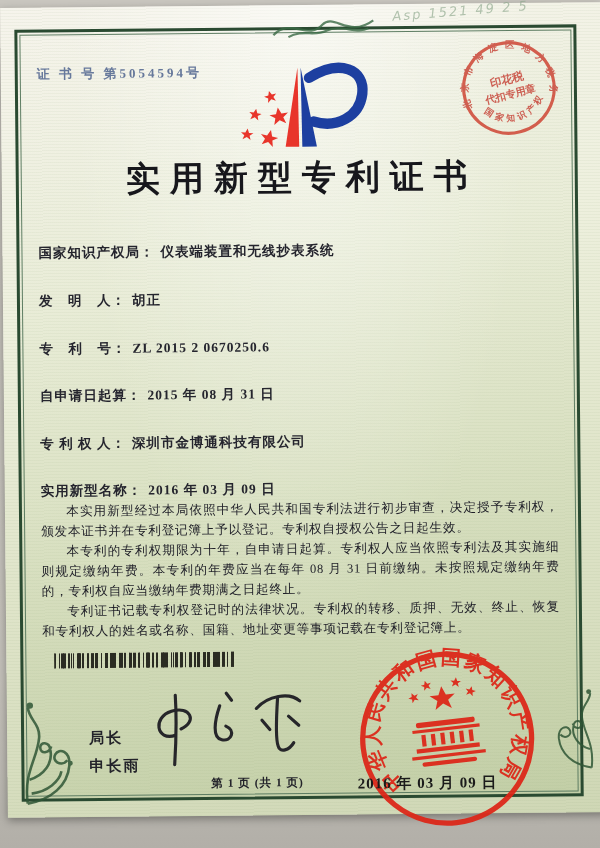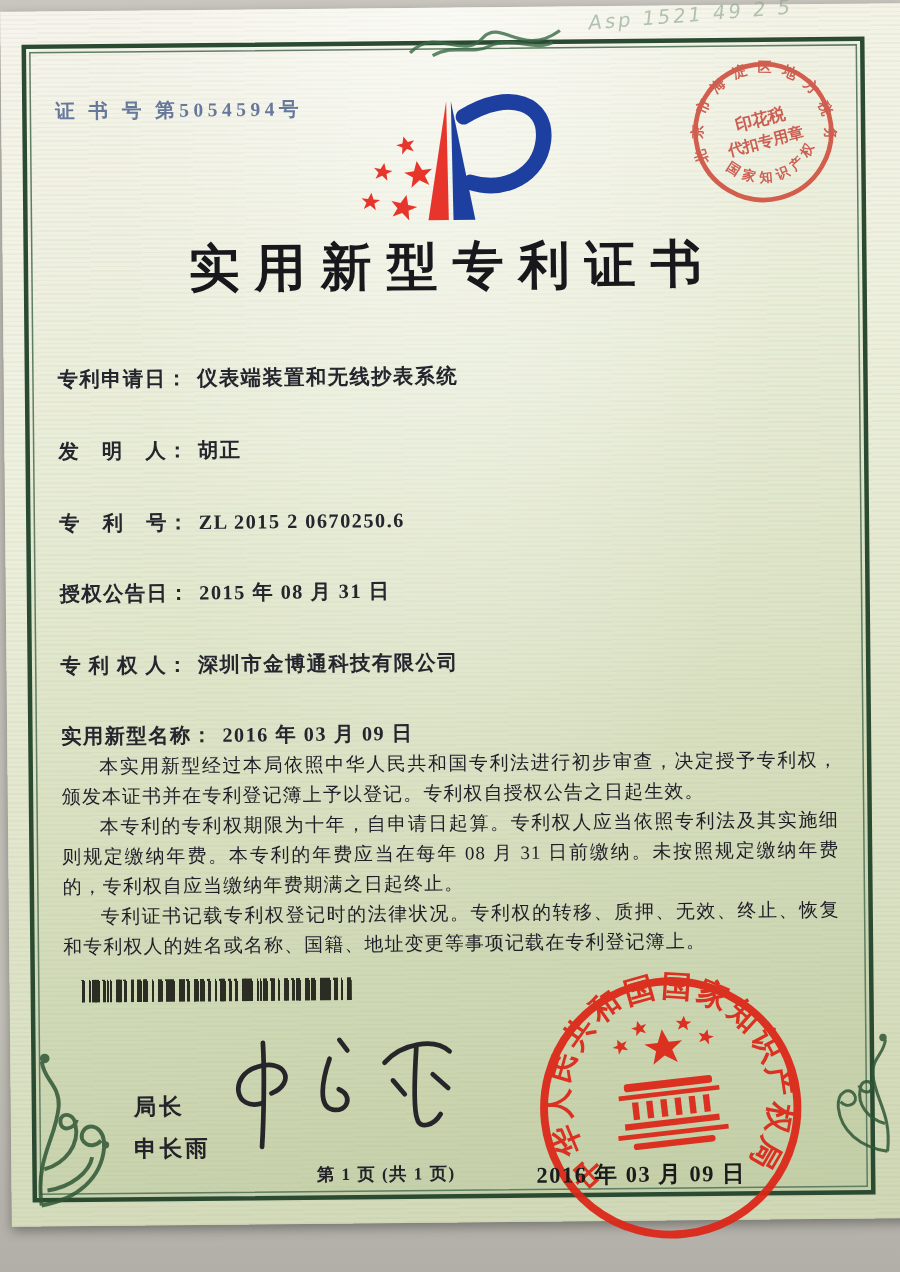--- a/index.html
+++ b/index.html
@@ -118,30 +118,30 @@
         <use href="#st" transform="translate(22,57) scale(6) rotate(10)"></use>
         <use href="#st" transform="translate(45,59) scale(9) rotate(-8)"></use>
         <use href="#st" transform="translate(14,76) scale(6) rotate(6)"></use>
         <use href="#st" transform="translate(35,80) scale(8.5) rotate(14)"></use>
       </g>
     </svg>
 
     <h1 class="title">实用新型专利证书</h1>
 
     <div class="field" style="top:237px">
-      <span>专利申请日：</span><span class="v">仪表端装置和无线抄表系统</span>
+      <span>国家知识产权局：</span><span class="v">仪表端装置和无线抄表系统</span>
     </div>
     <div class="field" style="top:285px">
       <span>发　明　人：</span><span class="v">胡正</span>
     </div>
     <div class="field" style="top:333px">
       <span>专　利　号：</span><span class="v">ZL 2015 2 0670250.6</span>
     </div>
     <div class="field" style="top:380px">
-      <span>授权公告日：</span><span class="v">2015 年 08 月 31 日</span>
+      <span>自申请日起算：</span><span class="v">2015 年 08 月 31 日</span>
     </div>
     <div class="field" style="top:428px">
       <span>专 利 权 人：</span><span class="v">深圳市金博通科技有限公司</span>
     </div>
     <div class="field" style="top:475px">
       <span>实用新型名称：</span><span class="v">2016 年 03 月 09 日</span>
     </div>
 
     <div class="paras">
       <p>本实用新型经过本局依照中华人民共和国专利法进行初步审查，决定授予专利权，颁发本证书并在专利登记簿上予以登记。专利权自授权公告之日起生效。</p>

